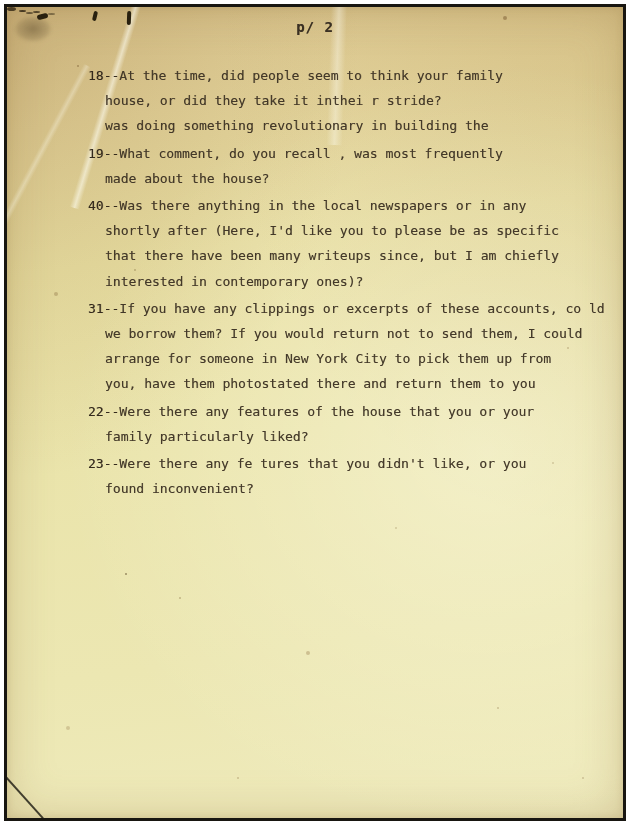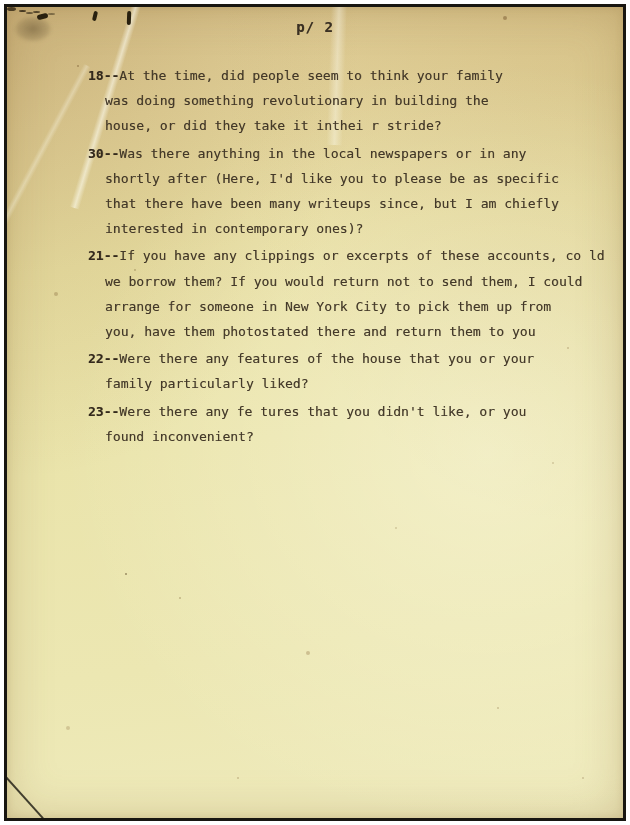--- a/index.html
+++ b/index.html
@@ -77,21 +77,21 @@
     text-shadow:0.3px 0.3px 0.5px rgba(58,48,35,0.6);
   }
   .text-area{position:absolute;left:81px;right:8px;top:56px;}
   .question-block{margin-bottom:2px;}
   .typed-line{
     line-height:25.2px;font-size:13px;white-space:pre;
     color:rgba(62,52,37,0.95);
     text-shadow:0.3px 0.3px 0.45px rgba(62,52,37,0.45);
   }
   .typed-line.cont{padding-left:17px;}
-  .q-num{font-weight:bold;color:#33291c;}
+  .q-num{font-weight:normal;color:#33291c;}
 </style>
 </head>
 <body>
 
 <div class="scan">
   <div class="frame">
     <div class="paper">
       <div class="crease crease-1"></div>
       <div class="crease crease-2"></div>
       <div class="crease crease-3"></div>
@@ -102,33 +102,35 @@
       <div class="ink ink-tick"></div>
       <div class="ink ink-stroke"></div>
       <div class="ink-smudge"></div>
       <div class="ink corner-line"></div>
 
       <div class="page-number">p/ 2</div>
 
       <div class="text-area">
           <div class="question-block">
             <div class="typed-line"><span class="q-num">18--</span><span>At the time, did people seem to think your family</span></div>
+            <div class="typed-line cont"><span>house, or did they take it inthei r stride?</span></div>
             <div class="typed-line cont"><span>was doing something revolutionary in building the</span></div>
-            <div class="typed-line cont"><span>house, or did they take it inthei r stride?</span></div>
           </div>
           <div class="question-block">
+            <div class="typed-line"><span class="q-num">19--</span><span>What comment, do you recall , was most frequently</span></div>
+            <div class="typed-line cont"><span>made about the house?</span></div>
           </div>
           <div class="question-block">
-            <div class="typed-line"><span class="q-num">30--</span><span>Was there anything in the local newspapers or in any</span></div>
+            <div class="typed-line"><span class="q-num">40--</span><span>Was there anything in the local newspapers or in any</span></div>
             <div class="typed-line cont"><span>shortly after (Here, I'd like you to please be as specific</span></div>
             <div class="typed-line cont"><span>that there have been many writeups since, but I am chiefly</span></div>
             <div class="typed-line cont"><span>interested in contemporary ones)?</span></div>
           </div>
           <div class="question-block">
-            <div class="typed-line"><span class="q-num">21--</span><span>If you have any clippings or excerpts of these accounts, co ld</span></div>
+            <div class="typed-line"><span class="q-num">31--</span><span>If you have any clippings or excerpts of these accounts, co ld</span></div>
             <div class="typed-line cont"><span>we borrow them? If you would return not to send them, I could</span></div>
             <div class="typed-line cont"><span>arrange for someone in New York City to pick them up from</span></div>
             <div class="typed-line cont"><span>you, have them photostated there and return them to you</span></div>
           </div>
           <div class="question-block">
             <div class="typed-line"><span class="q-num">22--</span><span>Were there any features of the house that you or your</span></div>
             <div class="typed-line cont"><span>family particularly liked?</span></div>
           </div>
           <div class="question-block">
             <div class="typed-line"><span class="q-num">23--</span><span>Were there any fe tures that you didn't like, or you</span></div>

